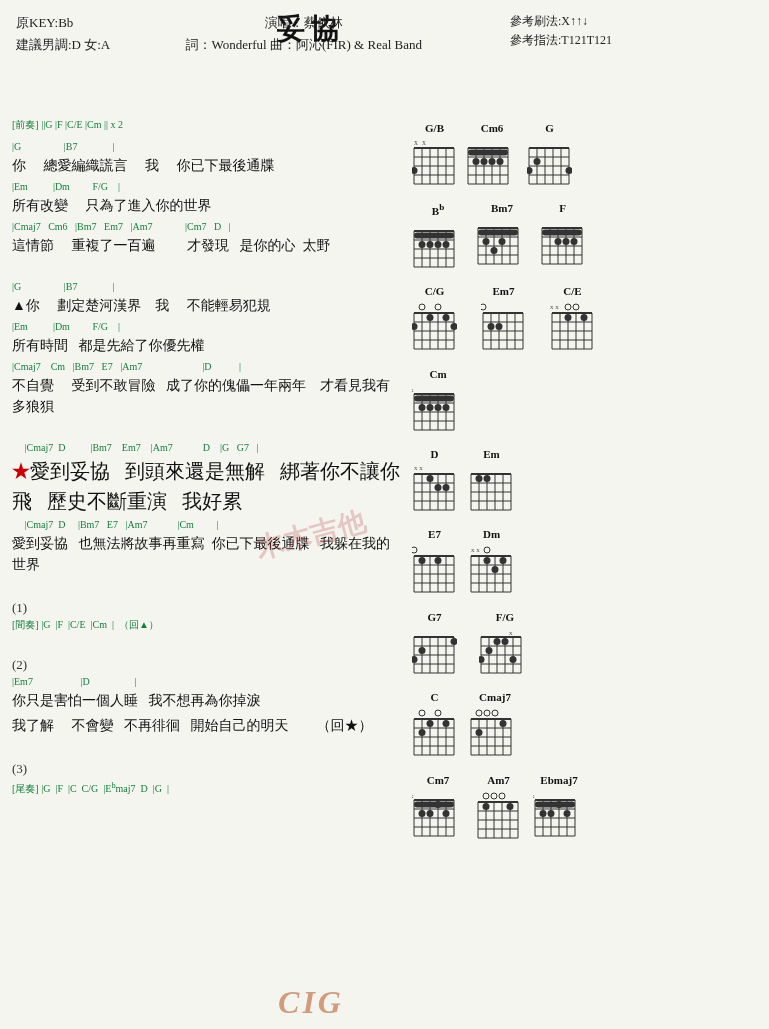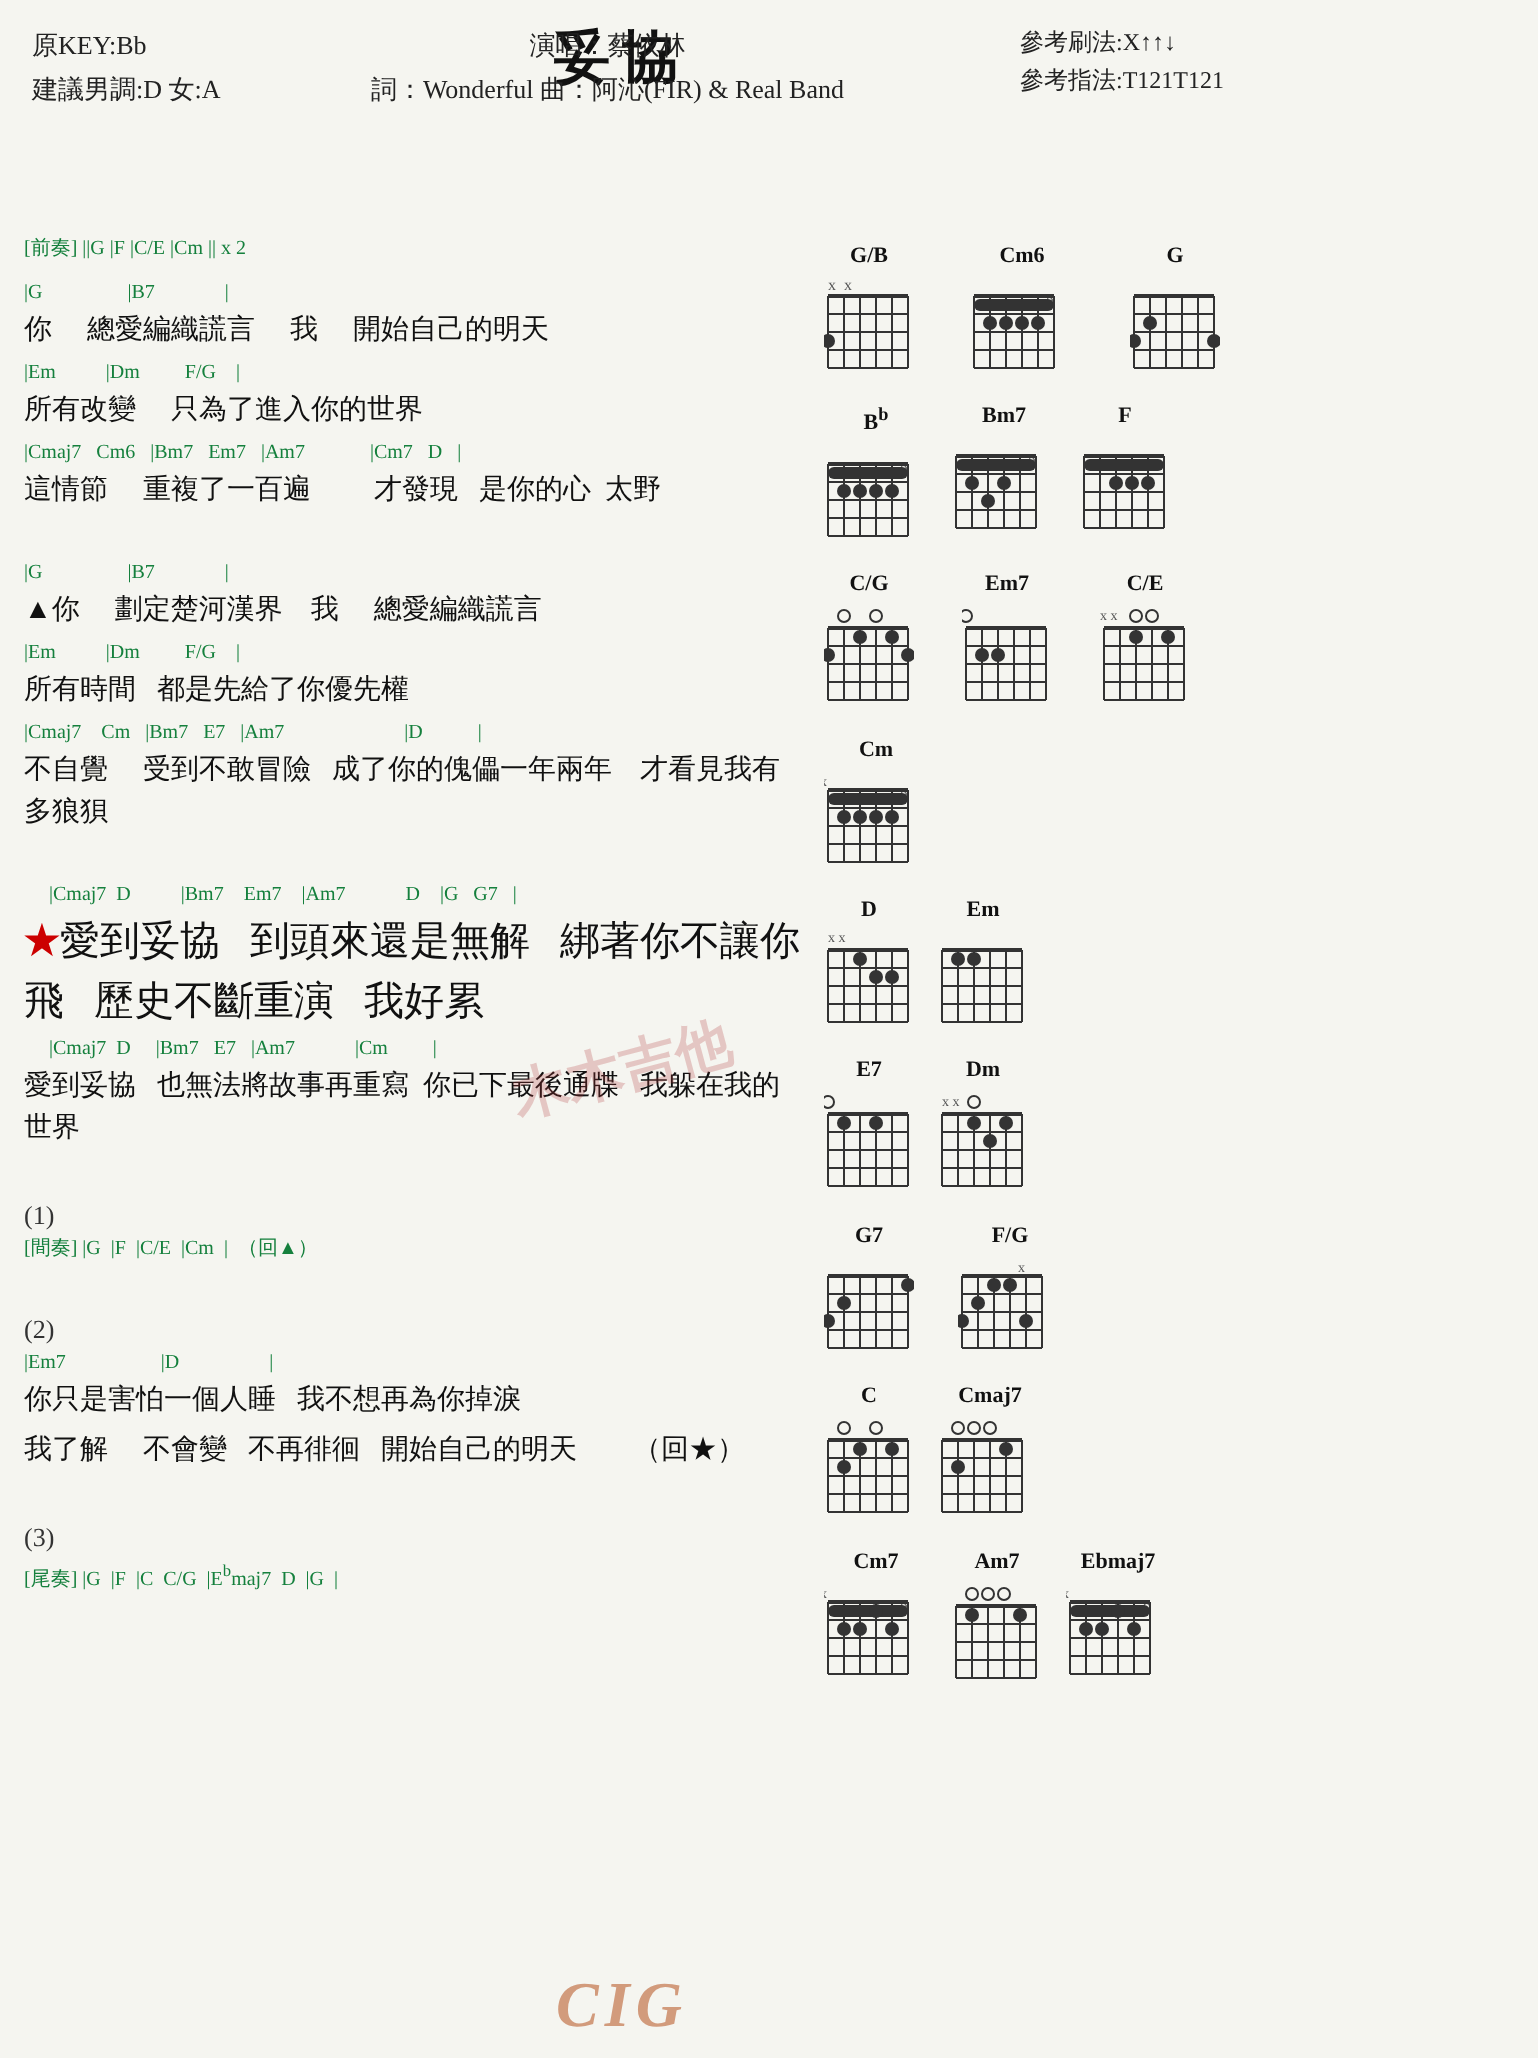--- a/index.html
+++ b/index.html
@@ -164,33 +164,33 @@
       
       <div class="section">
         <div class="chord-line">
           <span>[前奏] </span><span>||G   |F   |C/E   |Cm   || x 2</span>
         </div>
       </div>
 
       
       <div class="section">
         <div class="chord-line">|G&nbsp;&nbsp;&nbsp;&nbsp;&nbsp;&nbsp;&nbsp;&nbsp;&nbsp;&nbsp;&nbsp;&nbsp;&nbsp;&nbsp;&nbsp;&nbsp;&nbsp;|B7&nbsp;&nbsp;&nbsp;&nbsp;&nbsp;&nbsp;&nbsp;&nbsp;&nbsp;&nbsp;&nbsp;&nbsp;&nbsp;&nbsp;|</div>
-        <div class="lyric-line">你　  總愛編織謊言　 我　  開始自己的明天</div>
+        <div class="lyric-line">你　  總愛編織謊言　 我　  你已下最後通牒</div>
         <div class="chord-line">|Em&nbsp;&nbsp;&nbsp;&nbsp;&nbsp;&nbsp;&nbsp;&nbsp;&nbsp;&nbsp;|Dm&nbsp;&nbsp;&nbsp;&nbsp;&nbsp;&nbsp;&nbsp;&nbsp;&nbsp;F/G&nbsp;&nbsp;&nbsp;&nbsp;|</div>
         <div class="lyric-line">所有改變　 只為了進入你的世界</div>
         <div class="chord-line">|Cmaj7&nbsp;&nbsp;&nbsp;Cm6&nbsp;&nbsp;&nbsp;|Bm7&nbsp;&nbsp;&nbsp;Em7&nbsp;&nbsp;&nbsp;|Am7&nbsp;&nbsp;&nbsp;&nbsp;&nbsp;&nbsp;&nbsp;&nbsp;&nbsp;&nbsp;&nbsp;&nbsp;&nbsp;|Cm7&nbsp;&nbsp;&nbsp;D&nbsp;&nbsp;&nbsp;|</div>
         <div class="lyric-line">這情節&nbsp;&nbsp;&nbsp;&nbsp; 重複了一百遍&nbsp;&nbsp;&nbsp;&nbsp;&nbsp;&nbsp;&nbsp;&nbsp;&nbsp;才發現&nbsp;&nbsp; 是你的心&nbsp;&nbsp;太野</div>
       </div>
 
       <br>
 
       
       <div class="section">
         <div class="chord-line">|G&nbsp;&nbsp;&nbsp;&nbsp;&nbsp;&nbsp;&nbsp;&nbsp;&nbsp;&nbsp;&nbsp;&nbsp;&nbsp;&nbsp;&nbsp;&nbsp;&nbsp;|B7&nbsp;&nbsp;&nbsp;&nbsp;&nbsp;&nbsp;&nbsp;&nbsp;&nbsp;&nbsp;&nbsp;&nbsp;&nbsp;&nbsp;|</div>
-        <div class="lyric-line">▲你　 劃定楚河漢界　我　 總愛編織謊言</div>
+        <div class="lyric-line">▲你　 劃定楚河漢界　我　 不能輕易犯規</div>
         <div class="chord-line">|Em&nbsp;&nbsp;&nbsp;&nbsp;&nbsp;&nbsp;&nbsp;&nbsp;&nbsp;&nbsp;|Dm&nbsp;&nbsp;&nbsp;&nbsp;&nbsp;&nbsp;&nbsp;&nbsp;&nbsp;F/G&nbsp;&nbsp;&nbsp;&nbsp;|</div>
         <div class="lyric-line">所有時間&nbsp;&nbsp; 都是先給了你優先權</div>
         <div class="chord-line">|Cmaj7&nbsp;&nbsp;&nbsp;&nbsp;Cm&nbsp;&nbsp;&nbsp;|Bm7&nbsp;&nbsp;&nbsp;E7&nbsp;&nbsp;&nbsp;|Am7&nbsp;&nbsp;&nbsp;&nbsp;&nbsp;&nbsp;&nbsp;&nbsp;&nbsp;&nbsp;&nbsp;&nbsp;&nbsp;&nbsp;&nbsp;&nbsp;&nbsp;&nbsp;&nbsp;&nbsp;&nbsp;&nbsp;&nbsp;&nbsp;|D&nbsp;&nbsp;&nbsp;&nbsp;&nbsp;&nbsp;&nbsp;&nbsp;&nbsp;&nbsp;&nbsp;|</div>
         <div class="lyric-line">不自覺&nbsp;&nbsp;&nbsp;&nbsp; 受到不敢冒險&nbsp;&nbsp; 成了你的傀儡一年兩年&nbsp;&nbsp;&nbsp;&nbsp;才看見我有多狼狽</div>
       </div>
 
       <br>
 
       
       <div class="section">
@@ -223,21 +223,21 @@
       
       <div class="section">
         <div class="chord-line section-label">(3)</div>
         <div class="chord-line">[尾奏] |G&nbsp;&nbsp;|F&nbsp;&nbsp;|C&nbsp;&nbsp;C/G&nbsp;&nbsp;|E<sup>b</sup>maj7&nbsp;&nbsp;D&nbsp;&nbsp;|G&nbsp;&nbsp;|</div>
       </div>
 
     </div>
 
     <div class="chords-col">
 
-      <div style="display:flex;gap:20px;margin-bottom:4px;">
+      <div style="display:flex;gap:1px;margin-bottom:4px;">
         <div class="chord-diagram">
           <div class="chord-name">G/B</div>
           <svg class="chord-svg" width="45" height="52">
 
             <text x="2" y="9" font-size="8" fill="#555">x</text>
             <text x="10" y="9" font-size="8" fill="#555">x</text>
 
             <g transform="translate(2,12)">
 
               <line x1="0" y1="0" x2="0" y2="36" stroke="#333" stroke-width="1"></line>

